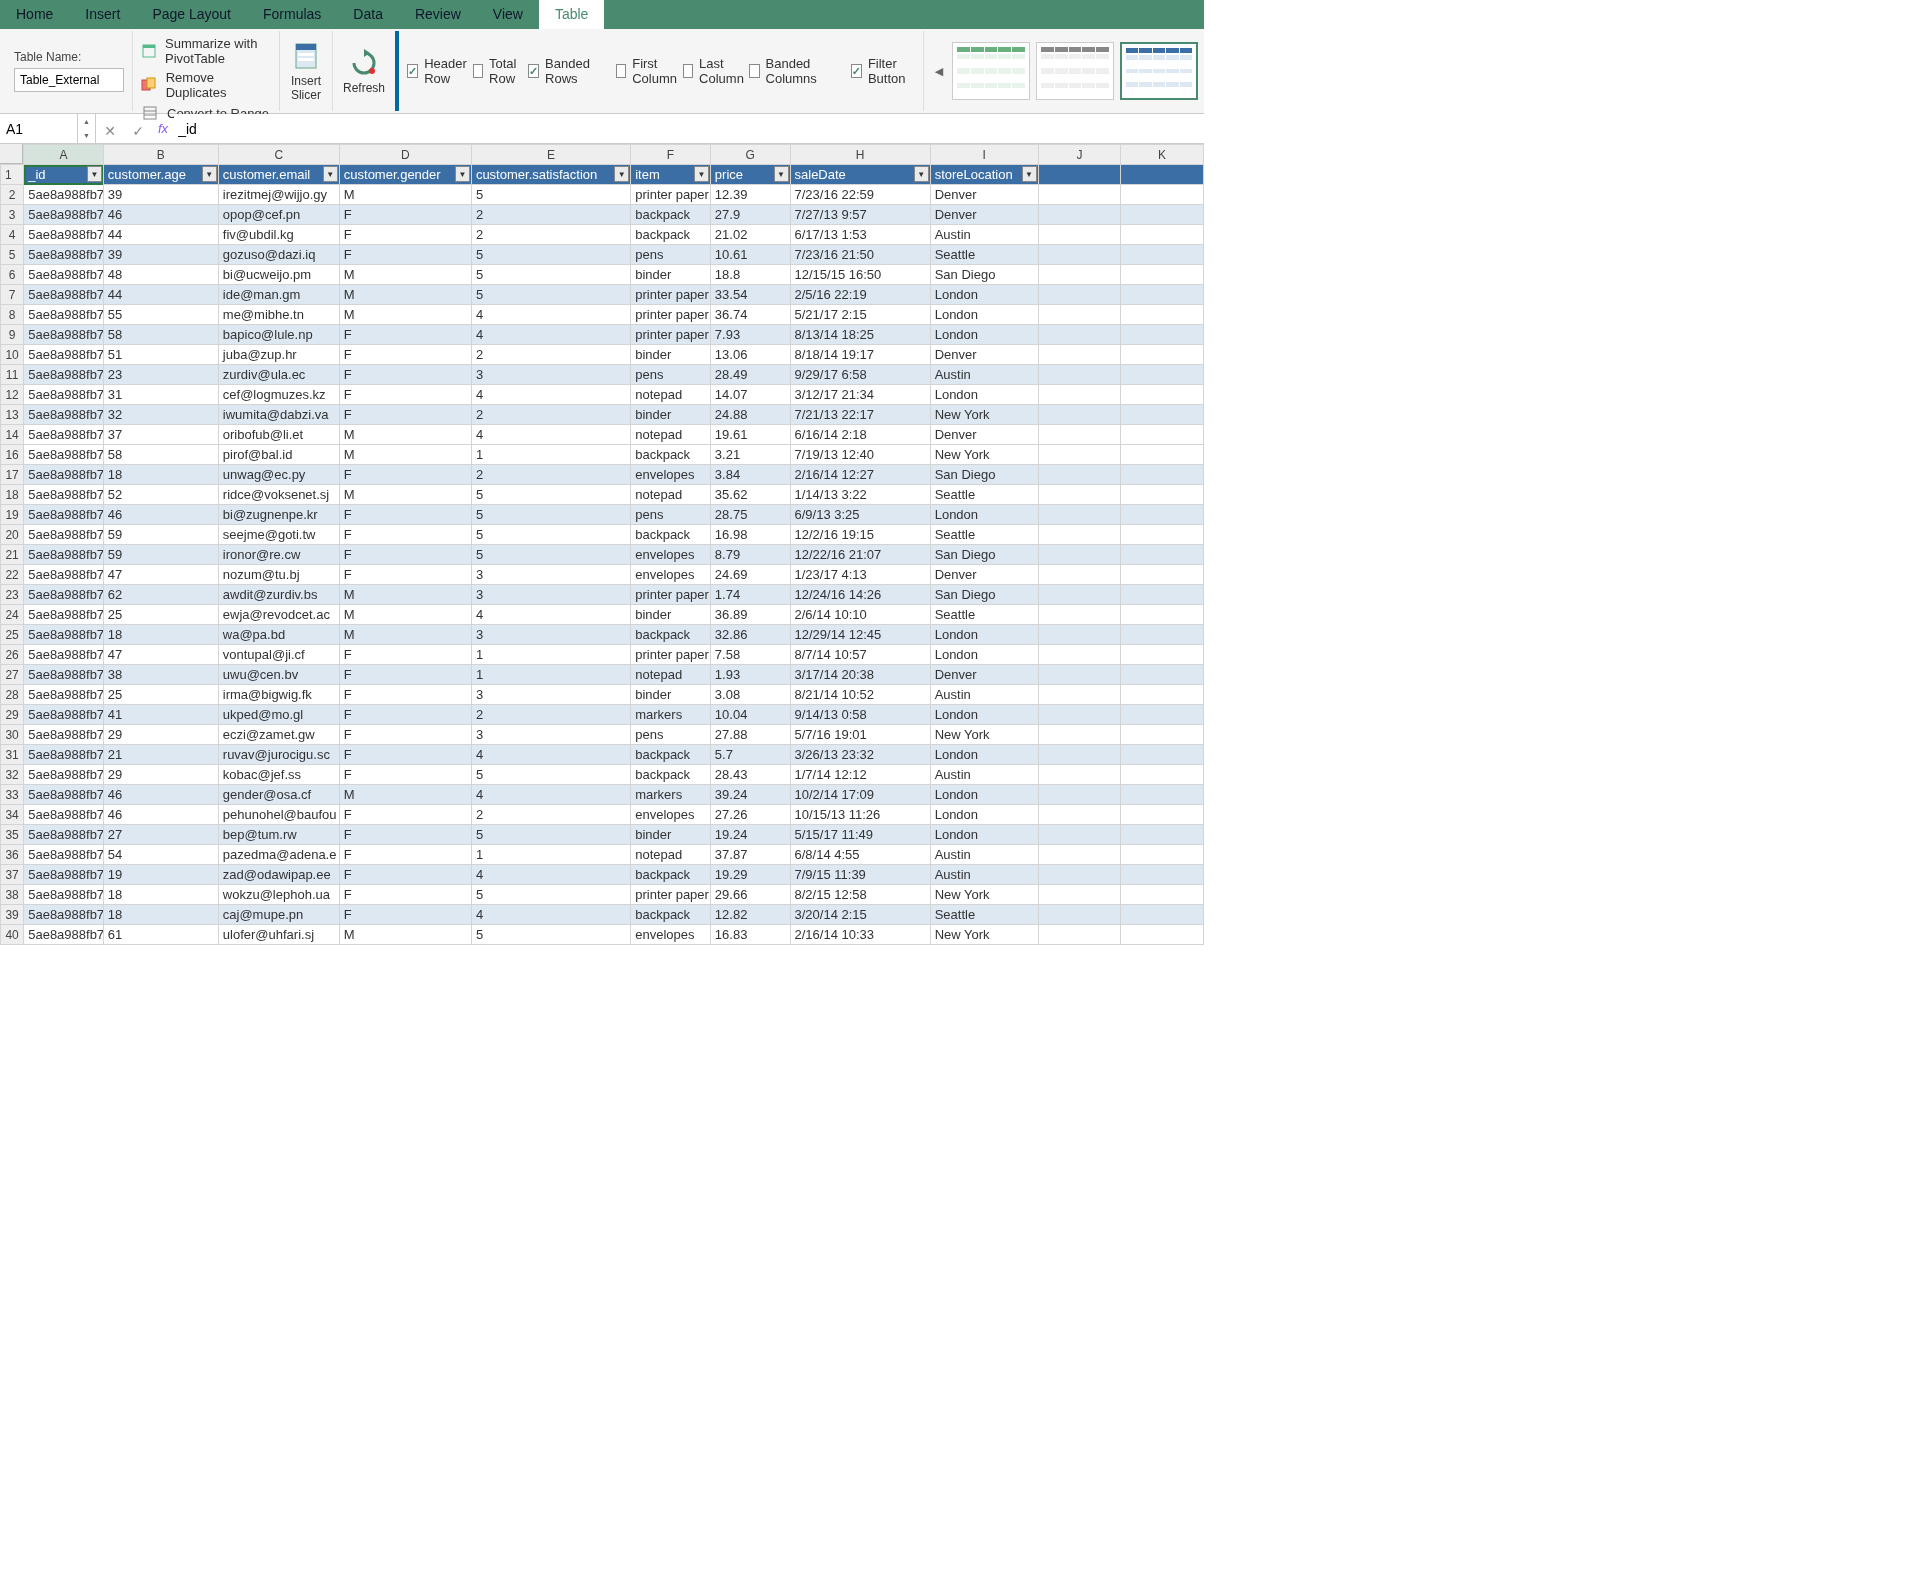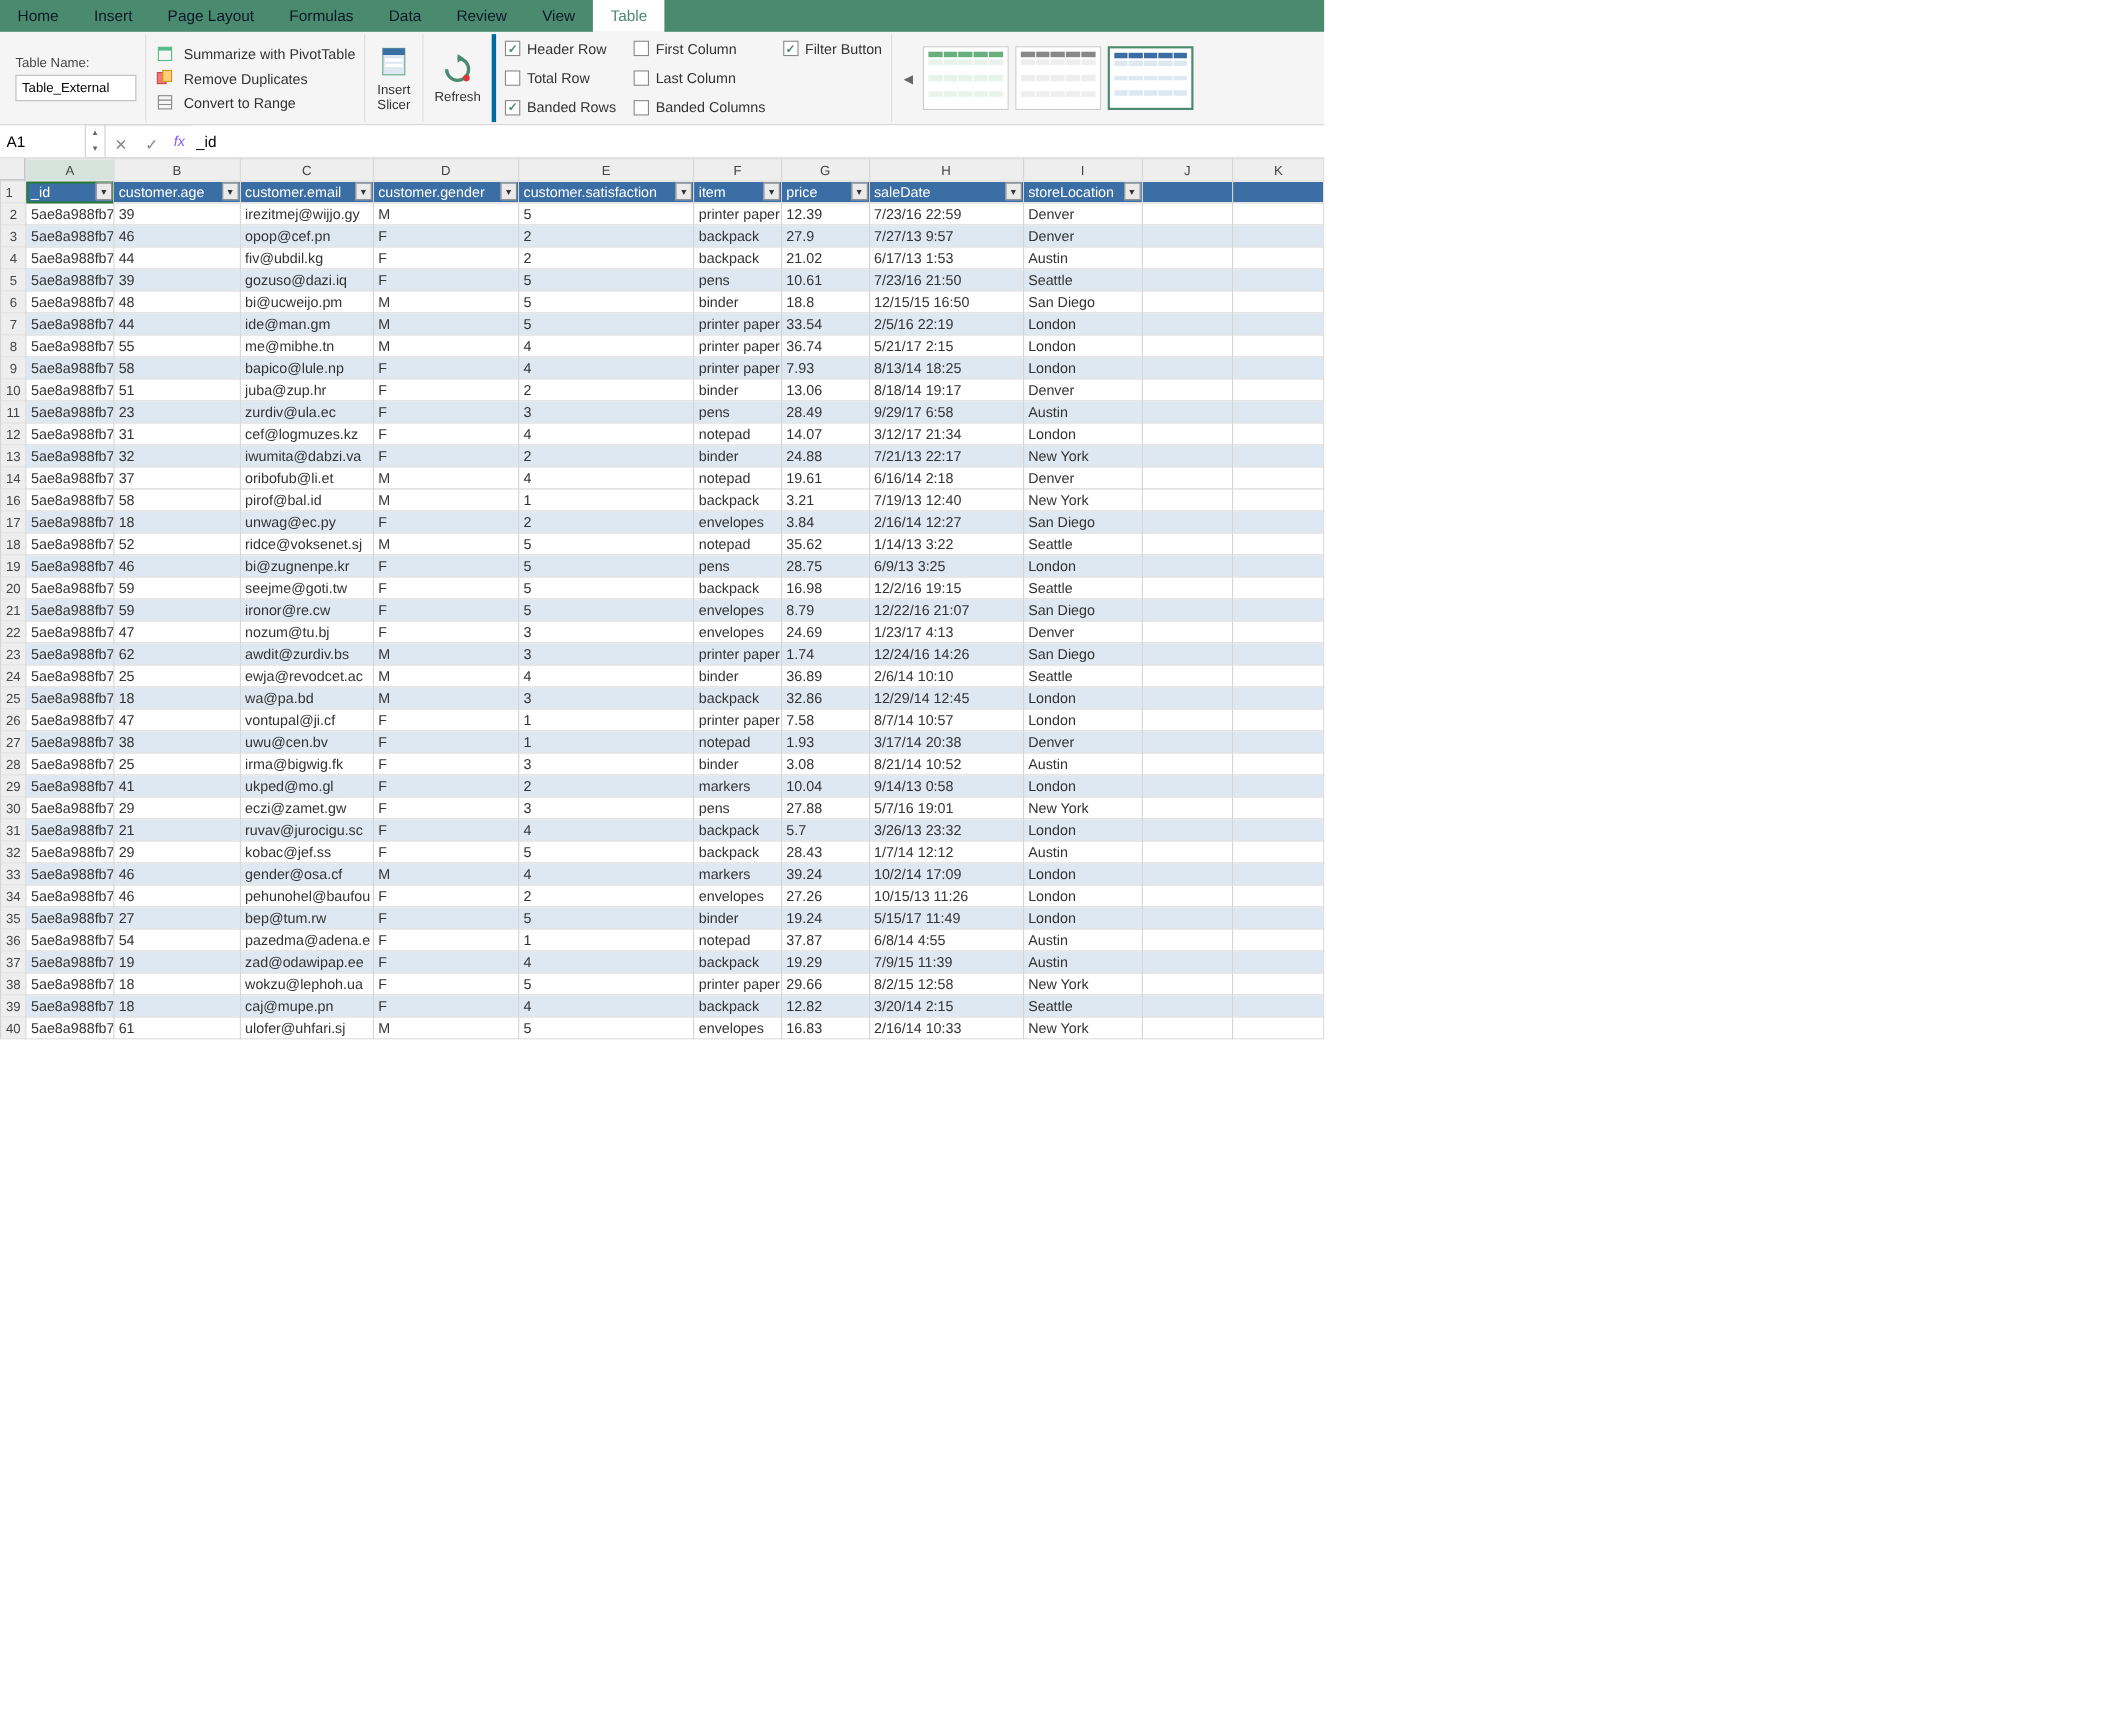--- a/index.html
+++ b/index.html
@@ -17,21 +17,21 @@
 
 .table-name-label { font-size: 12px; color: #444; margin-bottom: 4px; }
 .table-name-input { width: 110px; height: 24px; border: 1px solid #bbb; background: #fff; padding: 2px 5px; font-size: 12px; }
 
 .tool-item { display: flex; align-items: center; gap: 6px; font-size: 13px; padding: 2px 0; cursor: pointer; }
 .tool-icon { width: 20px; height: 18px; display: inline-flex; align-items: center; justify-content: center; }
 
 .big-btn { display: flex; flex-direction: column; align-items: center; justify-content: center; padding: 0 10px; font-size: 12px; cursor: pointer; }
 .big-btn .big-icon { width: 32px; height: 32px; margin-bottom: 2px; }
 
-.checkbox-col { display: flex; flex-direction: column; justify-content: space-around; padding: 0 8px; }
+.checkbox-col { display: flex; flex-direction: row; justify-content: space-around; padding: 0 8px; }
 .check-row { display: flex; align-items: center; gap: 6px; font-size: 13px; padding: 1px 0; }
 .check-box { width: 14px; height: 14px; border: 1px solid #888; background: #fff; display: inline-flex; align-items: center; justify-content: center; }
 .check-box.checked::after { content: "✓"; font-size: 11px; color: #4a8b6f; font-weight: bold; }
 
 .styles-group { display: flex; align-items: center; gap: 6px; padding-left: 8px; position: relative; }
 .style-nav { width: 14px; height: 60px; display: flex; align-items: center; justify-content: center; cursor: pointer; color: #666; font-size: 11px; }
 .style-thumb { width: 78px; height: 58px; border: 1px solid #ccc; background: #fff; padding: 4px; display: flex; flex-direction: column; gap: 2px; cursor: pointer; }
 .style-thumb.selected { border: 2px solid #4a8b6f; }
 .style-thumb .srow { height: 6px; display: flex; gap: 1px; }
 .style-thumb .scell { flex: 1; }
@@ -89,21 +89,21 @@
     <div class="ribbon-tab">Review</div>
     <div class="ribbon-tab">View</div>
     <div class="ribbon-tab active">Table</div>
   </div>
 
 <div class="ribbon">
   <div class="ribbon-group" style="justify-content:center">
     <span class="table-name-label">Table Name:</span>
     <input class="table-name-input" value="Table_External" style="">
   </div>
-  <div class="ribbon-group" style="justify-content:center">
+  <div class="ribbon-group" style="justify-content:space-between">
     <div class="tool-item">
       <span class="tool-icon">
           <svg width="18" height="16">
             <rect x="2" y="2" width="12" height="12" fill="none" stroke="#5b8" stroke-width="1"></rect>
             <rect x="2" y="2" width="12" height="3" fill="#5b8"></rect>
           </svg>
         </span>
       <span>Summarize with PivotTable</span>
     </div>
     <div class="tool-item">

